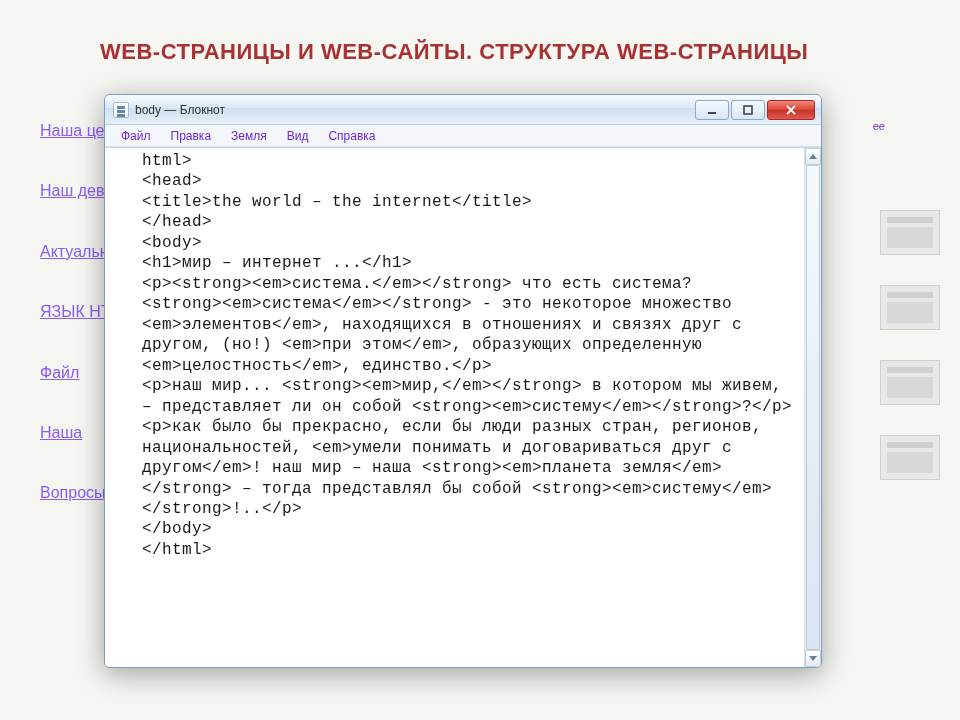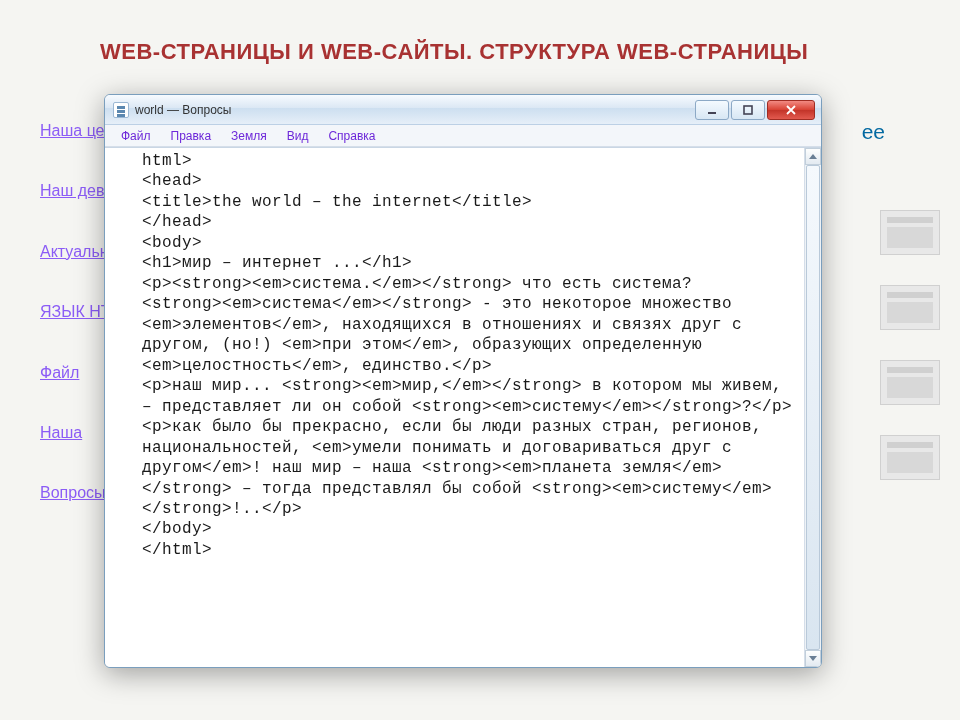--- a/index.html
+++ b/index.html
@@ -185,33 +185,33 @@
 <div class="slide-title">WEB-СТРАНИЦЫ И WEB-САЙТЫ. СТРУКТУРА WEB-СТРАНИЦЫ</div>
 <div class="bg-items">
   <div>Наша це</div>
   <div>Наш дев</div>
   <div>Актуальн</div>
   <div>ЯЗЫК HT</div>
   <div>Файл</div>
   <div>Наша</div>
   <div>Вопросы</div>
 </div>
-<div style="position:absolute; right:75px; top:120px; color:#0369a1; font-size:21px;">ее</div>
+<div style="position:absolute; right:75px; top:120px; color:#6d28d9; font-size:11px;">ее</div>
 
 <div class="thumb-strip">
   <div class="thumb"></div>
   <div class="thumb"></div>
   <div class="thumb"></div>
   <div class="thumb"></div>
 </div>
 
 <div class="window">
   <div class="titlebar">
     <div class="app-icon"></div>
-    <div class="title-text">world — Вопросы</div>
+    <div class="title-text">body — Блокнот</div>
     <div class="win-buttons">
       <div class="win-btn">
         <svg width="10" height="10">
             <rect x="1" y="7" width="8" height="2" fill="#445"></rect>
           </svg>
       </div>
       <div class="win-btn">
         <svg width="10" height="10">
             <rect x="1" y="1" width="8" height="8" fill="none" stroke="#445" stroke-width="1.6"></rect>
           </svg>

